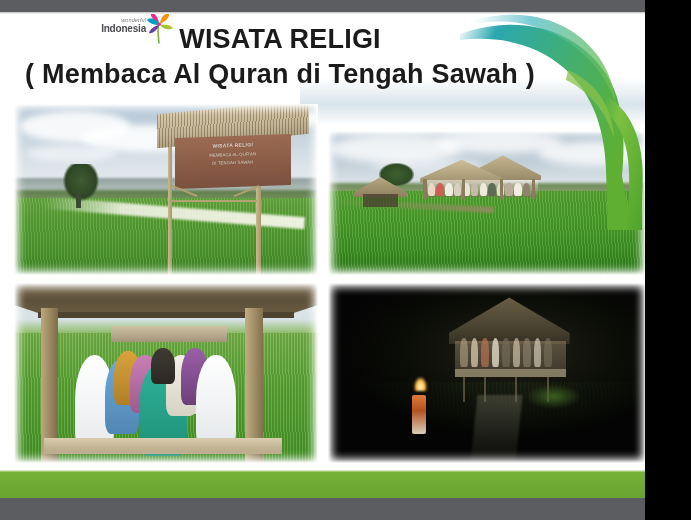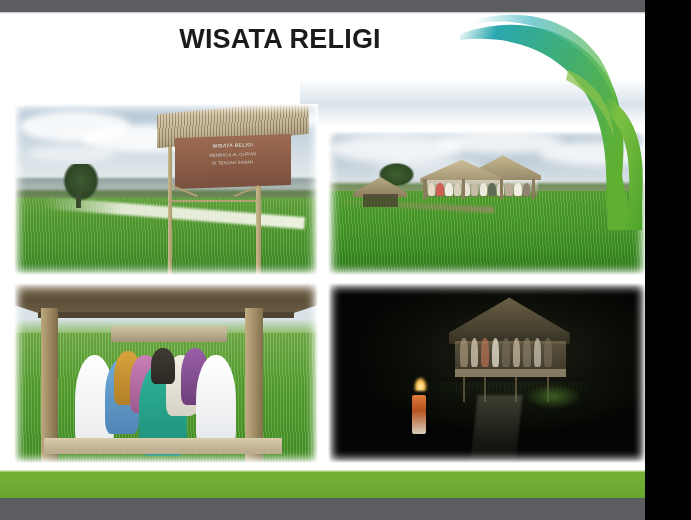--- a/index.html
+++ b/index.html
@@ -195,20 +195,21 @@
 
   <div class="slide">
 
     <div class="top-bar"></div>
     <div class="top-bar-edge"></div>
 
     <div class="sky-wash"></div>
 
     <div class="title-block">
       <div class="title-line1">WISATA RELIGI</div>
+      <div class="title-line2">( Membaca Al Quran di Tengah Sawah )</div>
     </div>
 
     <div class="ribbon-wrap">
       <svg width="190" height="230" viewBox="0 0 190 230" xmlns="http://www.w3.org/2000/svg">
         <defs>
           <linearGradient id="gradA" x1="0" y1="0" x2="1" y2="0.5">
             <stop offset="0%" stop-color="#2aa7b0" stop-opacity="0"></stop>
             <stop offset="18%" stop-color="#2aa7b0"></stop>
             <stop offset="52%" stop-color="#3fae79"></stop>
             <stop offset="100%" stop-color="#5fb031"></stop>
@@ -224,20 +225,35 @@
             <stop offset="100%" stop-color="#6dbf45" stop-opacity=".9"></stop>
           </linearGradient>
         </defs>
         <path d="M4 34 C 60 14, 118 26, 150 74 C 166 98, 170 132, 166 176 L 176 230 L 152 230 L 150 170 C 148 122, 134 92, 108 68 C 78 42, 40 36, 4 40 Z" fill="url(#gradA)"></path>
         <path d="M18 20 C 70 6, 116 20, 142 56 C 152 70, 158 86, 160 104 C 152 80, 136 58, 112 42 C 82 22, 48 18, 18 24 Z" fill="url(#gradC)" opacity=".85"></path>
         <path d="M150 96 C 178 112, 190 146, 186 196 L 186 230 L 170 230 C 176 176, 176 134, 150 112 Z" fill="url(#gradB)"></path>
         <path d="M112 70 C 140 82, 156 106, 158 138 C 150 112, 134 92, 110 80 Z" fill="#8ac24b" opacity=".75"></path>
       </svg>
     </div>
 
+    <div class="logo-mark">
+      <div class="logo-text">
+        <div class="logo-word-top">wonderful</div>
+        <div class="logo-word-bot">Indonesia</div>
+      </div>
+      <svg class="logo-glyph" viewBox="0 0 28 32" xmlns="http://www.w3.org/2000/svg">
+        <path d="M13 31 C 12 22, 11 16, 13 11" stroke="#7fb13a" stroke-width="1.6" fill="none" stroke-linecap="round"></path>
+        <path d="M13 12 C 7 8, 4 4, 5 1 C 9 1, 12 5, 13 11 Z" fill="#e8308a"></path>
+        <path d="M14 11 C 15 5, 19 1, 23 1 C 24 5, 20 9, 14 12 Z" fill="#f39200"></path>
+        <path d="M13 13 C 8 13, 3 11, 1 8 C 4 5, 10 7, 14 12 Z" fill="#00a0c6"></path>
+        <path d="M14 13 C 20 12, 25 13, 27 16 C 23 19, 17 17, 14 13 Z" fill="#a7c62c"></path>
+        <path d="M13 14 C 10 19, 6 22, 3 21 C 4 17, 8 14, 13 13 Z" fill="#6b3fa0"></path>
+        <circle cx="13.4" cy="12.3" r="1.5" fill="#e8308a"></circle>
+      </svg>
+    </div>
 
     <div class="photos">
 
       <div class="photo" id="photo-tl">
         <div class="inner">
           <div class="p1-sky"></div>
           <div class="p1-cloud" style="left:2%;top:4%;width:36%;height:18%;"></div>
           <div class="p1-cloud" style="left:22%;top:12%;width:44%;height:16%;"></div>
           <div class="p1-cloud" style="left:60%;top:2%;width:42%;height:14%;"></div>
           <div class="p1-cloud" style="left:4%;top:24%;width:30%;height:10%;opacity:.6;"></div>

